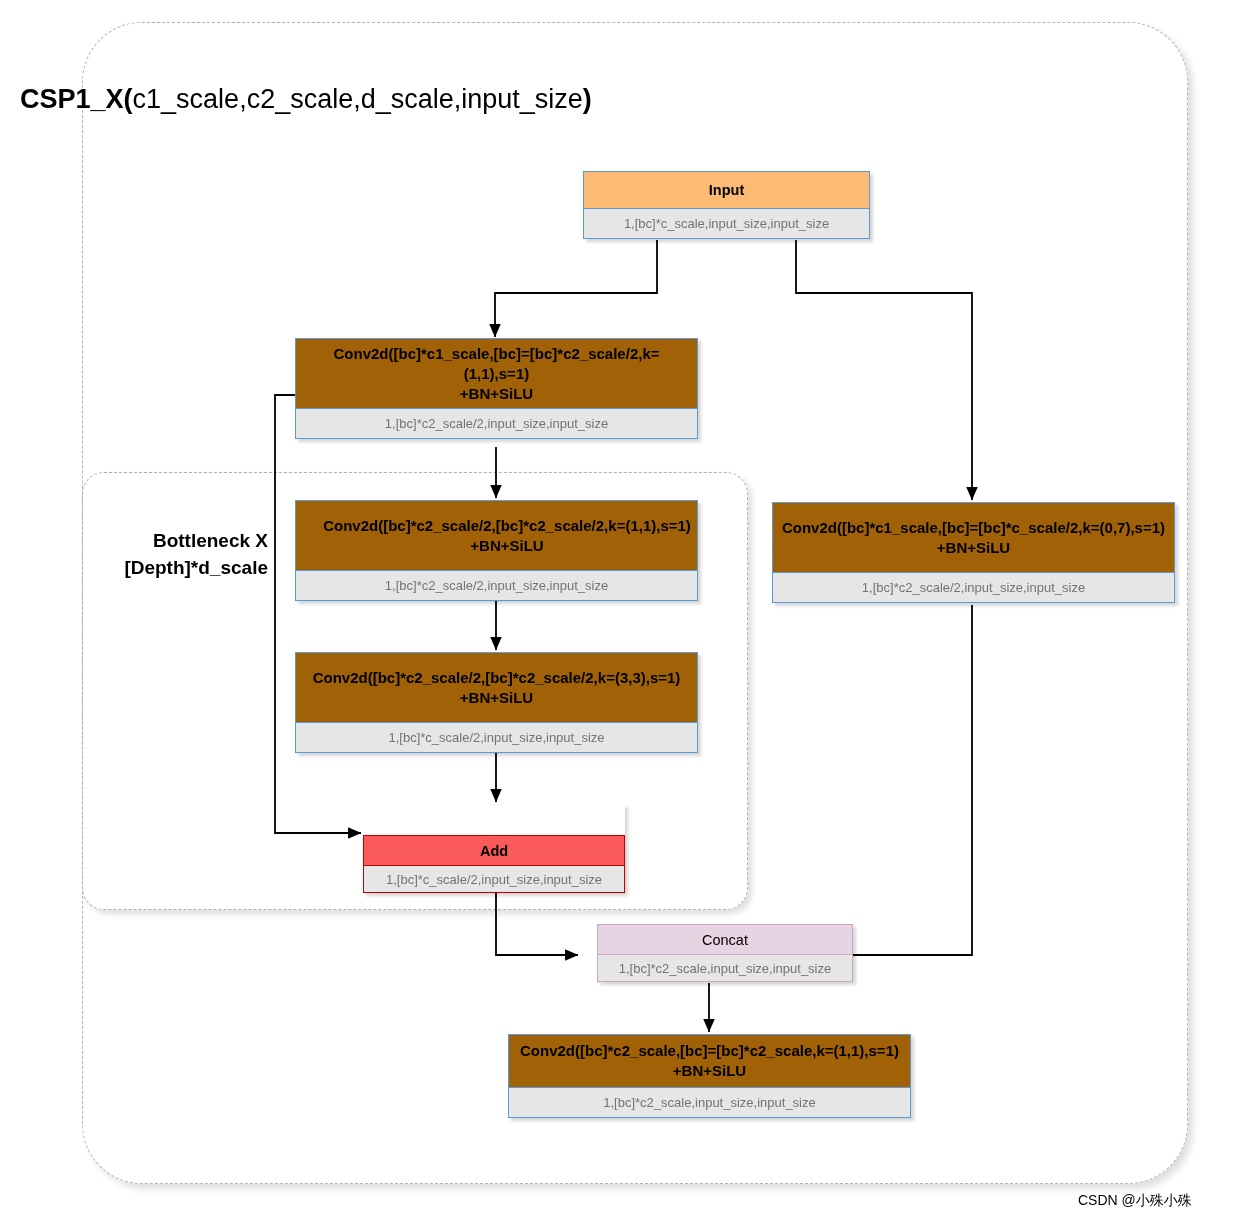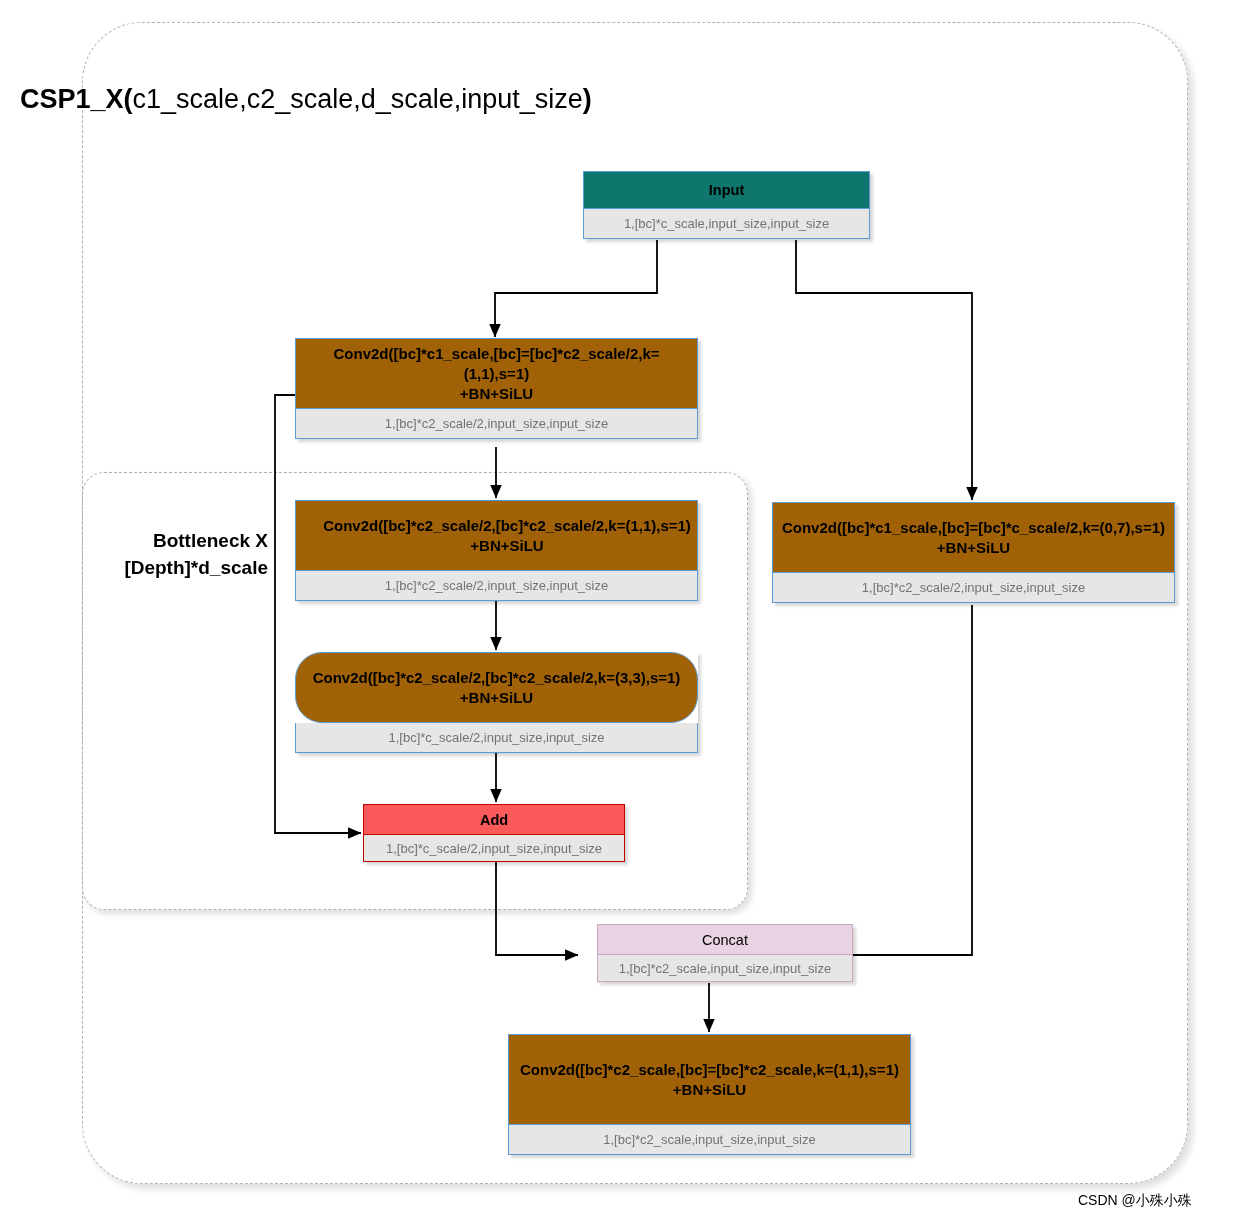--- a/index.html
+++ b/index.html
@@ -108,21 +108,21 @@
     font-weight: bold;
     line-height: 20px;
   }
   .style-conv .body {
     border: 1px solid #5b9bd5;
     border-top: none;
   }
 
   
   .style-input .head {
-    background: #0f766e;
+    background: #fdba74;
     border: 1px solid #5b9bd5;
     color: #000000;
     font-size: 14.5px;
     font-weight: bold;
   }
   .style-input .body {
     border: 1px solid #5b9bd5;
     border-top: none;
   }
 
@@ -223,42 +223,42 @@
     <div class="body" style="height:30px;">1,[bc]*c2_scale/2,input_size,input_size</div>
   </div>
 
   <div class="node style-conv" style="left:295px; top:500px; width:403px;">
     <div class="head" style="height:71px;padding-left:27px;">Conv2d([bc]*c2_scale/2,[bc]*c2_scale/2,k=(1,1),s=1)
 +BN+SiLU</div>
     <div class="body" style="height:30px;">1,[bc]*c2_scale/2,input_size,input_size</div>
   </div>
 
   <div class="node style-conv" style="left:295px; top:652px; width:403px;">
-    <div class="head" style="height:71px;border-radius:27px;">Conv2d([bc]*c2_scale/2,[bc]*c2_scale/2,k=(3,3),s=1)
+    <div class="head" style="height:71px;">Conv2d([bc]*c2_scale/2,[bc]*c2_scale/2,k=(3,3),s=1)
 +BN+SiLU</div>
     <div class="body" style="height:30px;">1,[bc]*c_scale/2,input_size,input_size</div>
   </div>
 
   <div class="node style-add" style="left:363px; top:804px; width:262px;">
-    <div class="head" style="height:31px;">Add</div>
+    <div class="head" style="height:31px;margin-top:31px;">Add</div>
     <div class="body" style="height:27px;">1,[bc]*c_scale/2,input_size,input_size</div>
   </div>
 
   <div class="node style-conv" style="left:772px; top:502px; width:403px;">
     <div class="head" style="height:71px;">Conv2d([bc]*c1_scale,[bc]=[bc]*c_scale/2,k=(0,7),s=1)
 +BN+SiLU</div>
     <div class="body" style="height:30px;">1,[bc]*c2_scale/2,input_size,input_size</div>
   </div>
 
   <div class="node style-concat" style="left:597px; top:924px; width:256px;">
     <div class="head" style="height:31px;">Concat</div>
     <div class="body" style="height:27px;">1,[bc]*c2_scale,input_size,input_size</div>
   </div>
 
   <div class="node style-conv" style="left:508px; top:1034px; width:403px;">
-    <div class="head" style="height:91px;">Conv2d([bc]*c2_scale,[bc]=[bc]*c2_scale,k=(1,1),s=1)
+    <div class="head" style="height:54px;">Conv2d([bc]*c2_scale,[bc]=[bc]*c2_scale,k=(1,1),s=1)
 +BN+SiLU</div>
     <div class="body" style="height:30px;">1,[bc]*c2_scale,input_size,input_size</div>
   </div>
 
   <div class="watermark">CSDN @小殊小殊</div>
 
 </div>
 
 </body></html>

